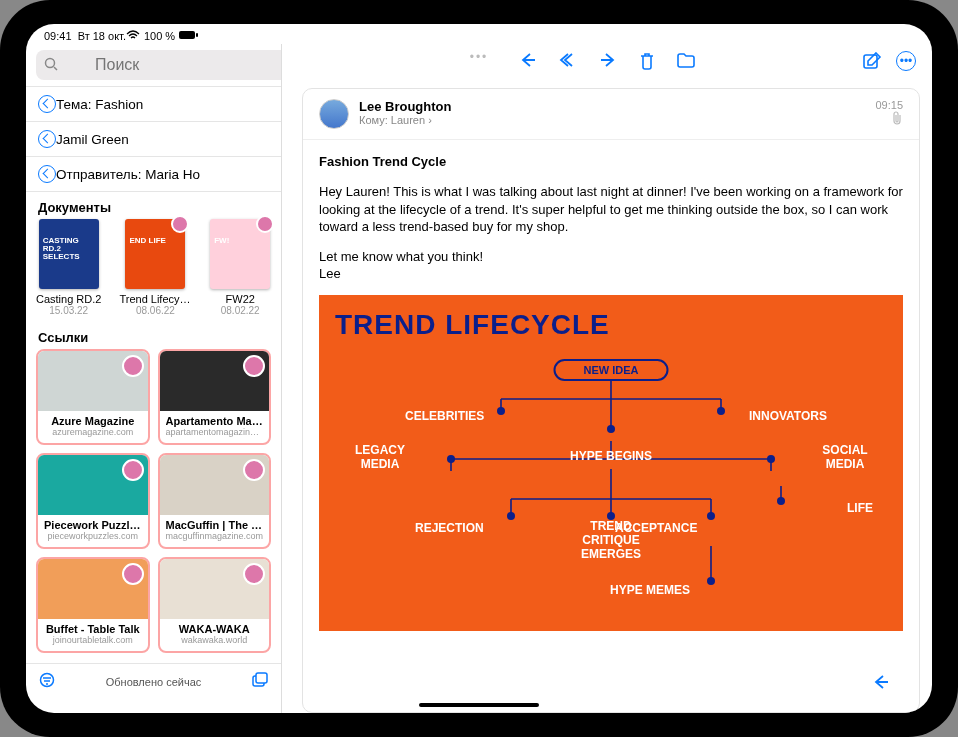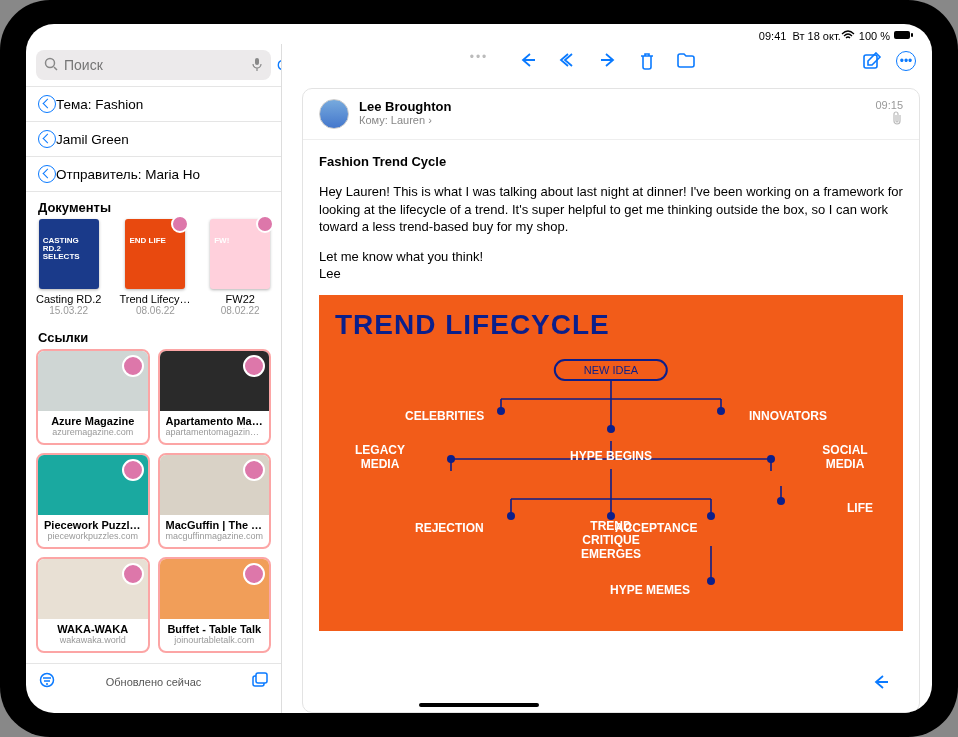--- a/index.html
+++ b/index.html
@@ -1,29 +1,29 @@
 <!DOCTYPE html>
 <html><head>
 <meta charset="utf-8">
 <style>
   * { box-sizing: border-box; margin: 0; padding: 0; }
   body { font-family: -apple-system, Helvetica, Arial, sans-serif; background:#888; display:flex; justify-content:center; }
   .device { width:958px; height:737px; background:#000; border-radius:50px; padding:24px 26px; position:relative; }
   .screen { width:100%; height:100%; background:#fff; border-radius:28px; overflow:hidden; position:relative; display:flex; flex-direction:column; }
-  .statusbar { height:20px; display:flex; justify-content:flex-end; align-items:center; font-size:11px; padding:4px 18px 0 18px; }
+  .statusbar { height:20px; display:flex; justify-content:flex-start; align-items:center; font-size:11px; padding:4px 18px 0 18px; }
   .status-right { display:flex; align-items:center; gap:4px; }
 
   .dots { position:absolute; left:50%; top:26px; transform:translateX(-50%); color:#bbb; font-size:12px; letter-spacing:2px; }
 
   .main { flex:1; display:flex; overflow:hidden; }
   .sidebar { width:256px; border-right:1px solid #ddd; display:flex; flex-direction:column; overflow:hidden; }
   .search-row { display:flex; align-items:center; gap:6px; padding:6px 10px 6px 10px; }
   .search-box { flex:1; background:#eceaeb; border-radius:8px; height:30px; display:flex; align-items:center; padding:0 8px; gap:6px; }
   .search-icon, .mic-icon { color:#888; font-size:14px; }
-  .search-input { flex:1; border:none; background:transparent; outline:none; font-size:14px; color:#be185d; }
+  .search-input { flex:1; border:none; background:transparent; outline:none; font-size:16px; color:#be185d;margin-left:31px; }
   .cancel { color:#0a7aff; font-size:14px; }
 
   .suggestions { border-top:1px solid #e5e5e5; }
   .sugg { display:flex; align-items:center; gap:0; padding:8px 12px; border-bottom:1px solid #e5e5e5; font-size:13.5px; }
   .sugg-icon { width:18px; height:18px; border:1.5px solid #0a7aff; border-radius:50%; position:relative; }
   .sugg-icon::after { content:""; position:absolute; width:6px; height:6px; border-left:1.5px solid #0a7aff; border-bottom:1.5px solid #0a7aff; transform:rotate(45deg); left:5px; top:4px; }
 
   .section-title { font-size:13px; font-weight:600; padding:8px 12px 4px; }
 
   .docs-row { display:flex; gap:18px; padding:0 10px 6px; }
@@ -64,21 +64,21 @@
   .to-line .to-name { color:#888; }
   .mail-time { font-size:11px; color:#999; text-align:right; }
   .attach-icon { font-size:12px; color:#bbb; }
   .mail-body { padding:14px 16px; overflow-y:auto; font-size:13px; }
   .mail-subject { font-size:13px; font-weight:700; margin-bottom:14px; }
   .mail-text { margin-bottom:12px; line-height:1.35; }
 
   .trend-graphic { background:#f25c19; padding:14px 16px 20px; color:#fff; }
   .trend-title { color:#0b1f8b; font-weight:900; font-size:28px; letter-spacing:1px; margin-bottom:10px; }
   .diagram { position:relative; height:260px; }
-  .pill { position:absolute; border:2px solid #0b1f8b; color:#0b1f8b; background:#f25c19; font-weight:400; font-size:11px; padding:3px 28px; border-radius:14px; white-space:nowrap; }
+  .pill { position:absolute; border:2px solid #0b1f8b; color:#0b1f8b; background:#f25c19; font-weight:700; font-size:11px; padding:3px 28px; border-radius:14px; white-space:nowrap; }
   .label { position:absolute; color:#fff; font-weight:700; font-size:12px; text-align:center; }
 
   .reply-float { position:absolute; right:28px; bottom:16px; color:#0a7aff; font-size:20px; }
 
   .home-indicator { position:absolute; bottom:6px; left:50%; transform:translateX(-50%); width:120px; height:4px; background:#000; border-radius:3px; }
 
   svg.arrow { width:20px; height:18px; }
   svg.arrow path { fill:none; stroke:#0a7aff; stroke-width:1.8; }
 </style>
 </head>
@@ -205,35 +205,35 @@
             <div class="link-card">
               <div class="link-thumb" style="background:#d9d2c6">
                 <div class="avatar"></div>
               </div>
               <div class="link-meta">
                 <div class="link-title">MacGuffin | The Life</div>
                 <div class="link-url">macguffinmagazine.com</div>
               </div>
             </div>
             <div class="link-card">
+              <div class="link-thumb" style="background:#f19e59">
+                <div class="avatar"></div>
+              </div>
+              <div class="link-meta">
+                <div class="link-title">Buffet - Table Talk</div>
+                <div class="link-url">joinourtabletalk.com</div>
+              </div>
+            </div>
+            <div class="link-card">
               <div class="link-thumb" style="background:#e8e0d4">
                 <div class="avatar"></div>
               </div>
               <div class="link-meta">
                 <div class="link-title">WAKA-WAKA</div>
                 <div class="link-url">wakawaka.world</div>
-              </div>
-            </div>
-            <div class="link-card">
-              <div class="link-thumb" style="background:#f19e59">
-                <div class="avatar"></div>
-              </div>
-              <div class="link-meta">
-                <div class="link-title">Buffet - Table Talk</div>
-                <div class="link-url">joinourtabletalk.com</div>
               </div>
             </div>
           </div>
 
         <div class="sidebar-footer">
           <span class="filter-icon">
             <svg width="18" height="16">
                 <circle cx="9" cy="8" r="6.5" stroke="#0a7aff" fill="none" stroke-width="1.5"></circle>
                 <line x1="5" y1="6" x2="13" y2="6" stroke="#0a7aff" stroke-width="1.5"></line>
                 <line x1="6" y1="9" x2="12" y2="9" stroke="#0a7aff" stroke-width="1.5"></line>

